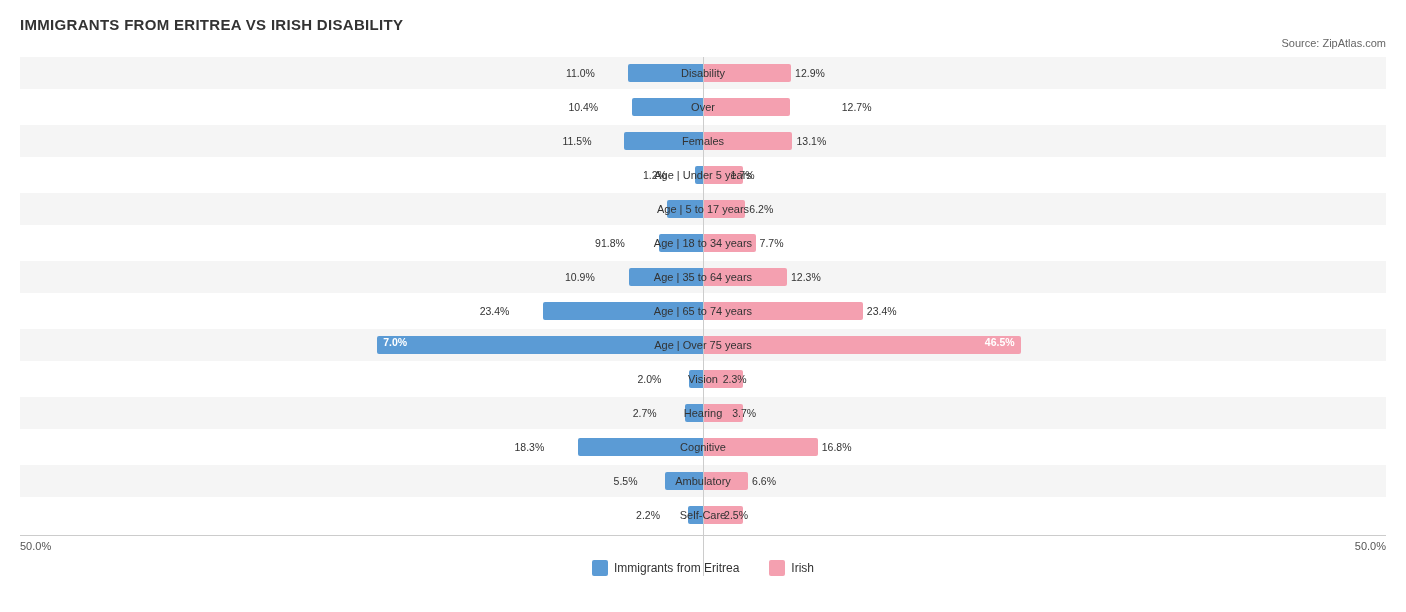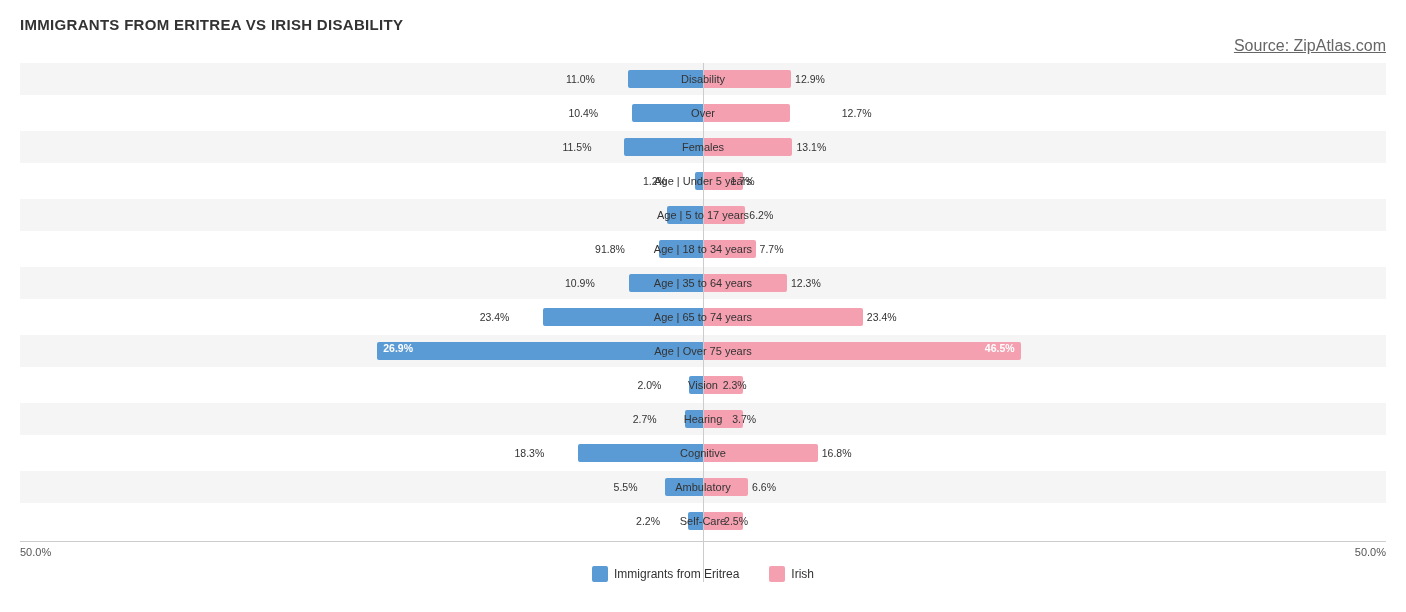--- a/index.html
+++ b/index.html
@@ -12,25 +12,24 @@
     }
     .chart-title {
       font-size: 15px;
       font-weight: bold;
       text-transform: uppercase;
       color: #333;
       margin-bottom: 4px;
       letter-spacing: 0.3px;
     }
     .source {
-      font-size: 16px;
+      font-size: 11px;
       color: #666;
       text-align: right;
       margin-bottom: 8px;
-      text-decoration: underline;
     }
     .chart-area {
       position: relative;
       width: 100%;
     }
     .bar-row {
       display: flex;
       align-items: flex-end;
       height: 32px;
       margin-bottom: 2px;
@@ -320,21 +319,21 @@
           
         </div>
         <span class="value-right" style="left: 23.4%;">23.4%</span>
       </div>
     </div>
   </div>
         <div class="bar-row">
     <div class="bar-container">
       <div class="left-section">
         <div class="bar-left" style="width: 47.7%;">
-          <span class="value-left-inside">26.9%</span>
+          <span class="value-left-inside">7.0%</span>
         </div>
 
       </div>
       <div class="label-center">Age | Over 75 years</div>
       <div class="right-section">
         <div class="bar-right" style="width: 46.5%;">
           <span class="value-right-inside">46.5%</span>
         </div>
 
       </div>

